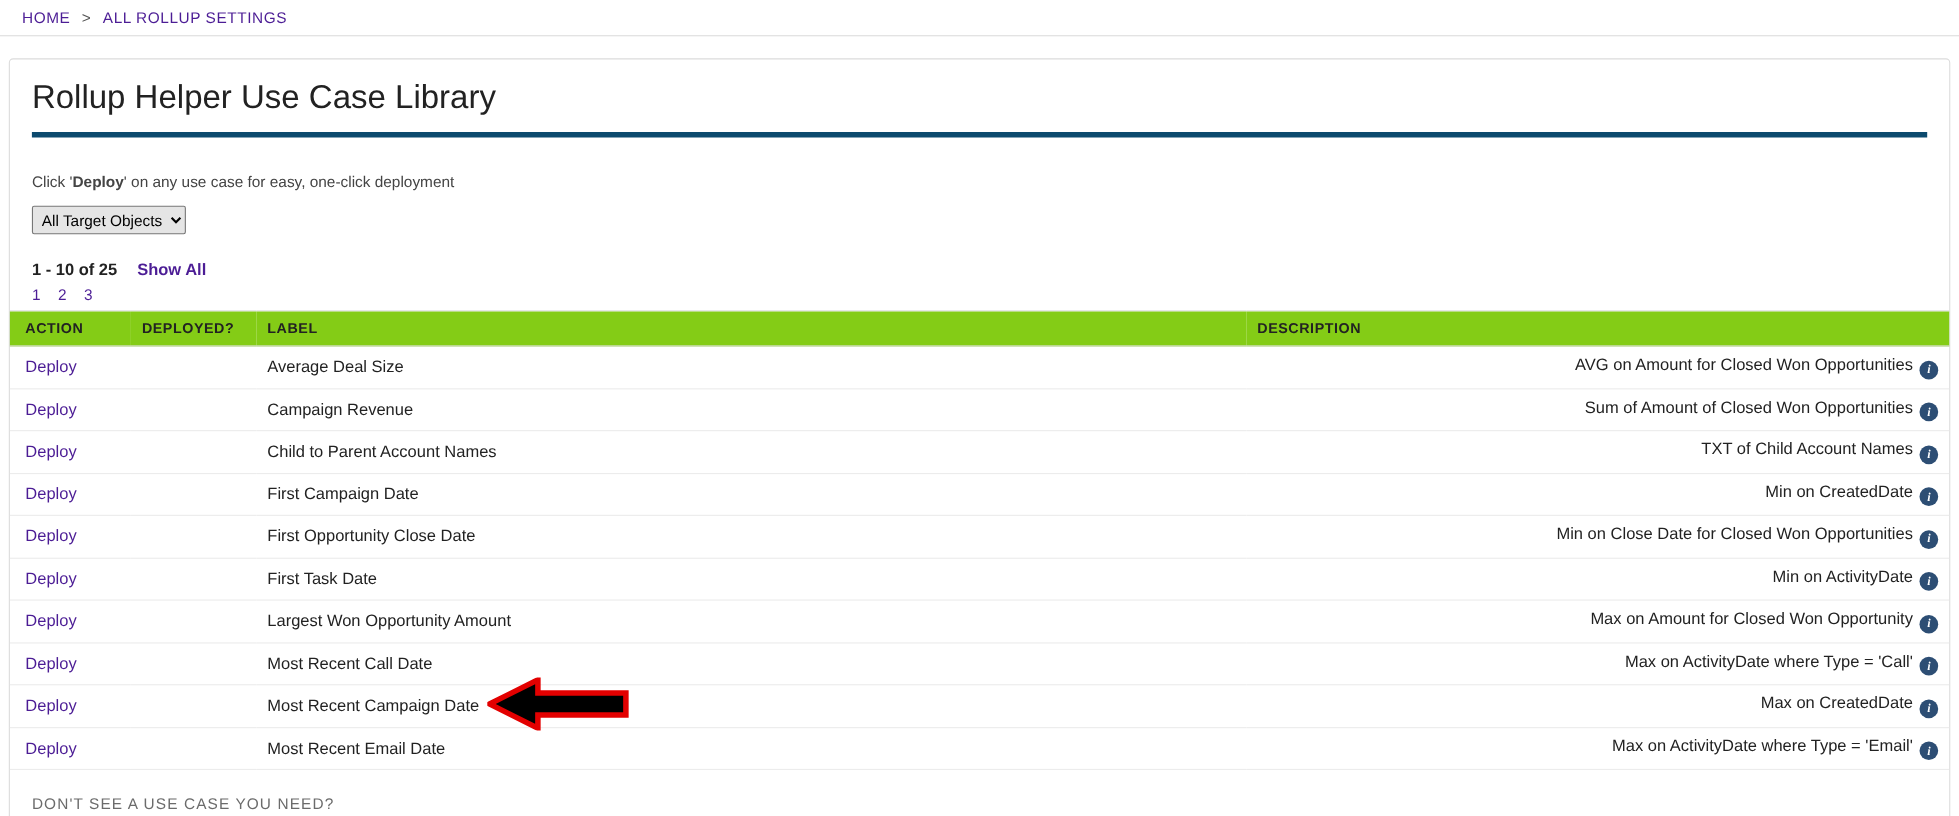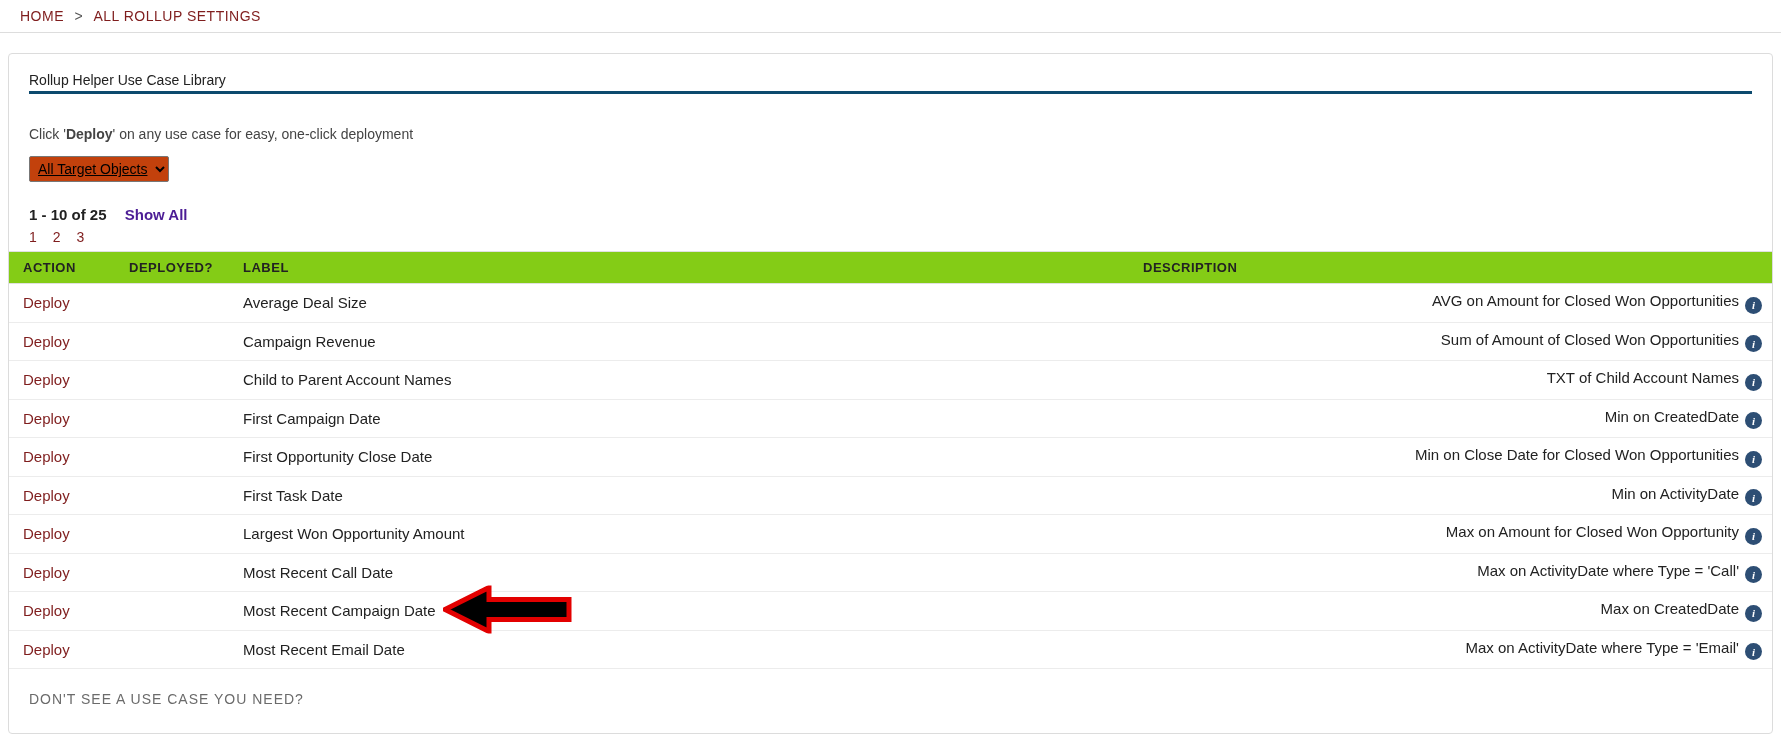--- a/index.html
+++ b/index.html
@@ -2,60 +2,59 @@
 <html><head>
 <meta charset="utf-8">
 <style>
   * { box-sizing: border-box; margin: 0; padding: 0; }
   body {
     font-family: "Segoe UI", Arial, sans-serif;
     font-size: 14px;
     color: #222;
     background: #fff;
   }
-  a { color: #7f1d1d; text-decoration: none; cursor: pointer; }
+  a { color: #4c1d95; text-decoration: none; cursor: pointer; }
 
   .breadcrumb {
     padding: 8px 20px;
     border-bottom: 1px solid #ddd;
     font-size: 14px;
     letter-spacing: 0.5px;
   }
   .breadcrumb a { text-transform: uppercase; font-weight: 500; }
   .breadcrumb .sep { color: #555; margin: 0 6px; }
 
   .panel {
     margin: 20px 8px 0 8px;
     border: 1px solid #dcdcdc;
     border-radius: 4px;
     background: #fff;
     padding-bottom: 20px;
   }
   .panel-inner { padding: 18px 20px 0 20px; }
   .page-title {
-    font-size: 14px;
+    font-size: 30px;
     font-weight: 400;
     color: #222;
-    padding-bottom: 3px;
-    border-bottom: 3px solid #0c4a6e;
+    padding-bottom: 14px;
+    border-bottom: 5px solid #0c4a6e;
   }
   .instruction {
     margin-top: 32px;
     font-size: 14px;
     color: #444;
   }
   .instruction .strong { font-weight: 700; }
   .select-wrap { margin-top: 14px; }
   select {
     font-size: 14px;
     padding: 3px 4px;
     border: 1px solid #777;
-    background: #c2410c;
+    background: #e5e5e5;
     border-radius: 2px;
-    text-decoration: underline;
   }
 
   .paginator { margin-top: 24px; font-size: 15px; }
   .paginator .count { font-weight: 700; }
   .paginator .showall { margin-left: 14px; color: #4c1d95; font-weight: 600; }
   .pagenums { margin-top: 6px; font-size: 14px; }
   .pagenums a { margin-right: 12px; }
 
   table.grid {
     width: 100%;

